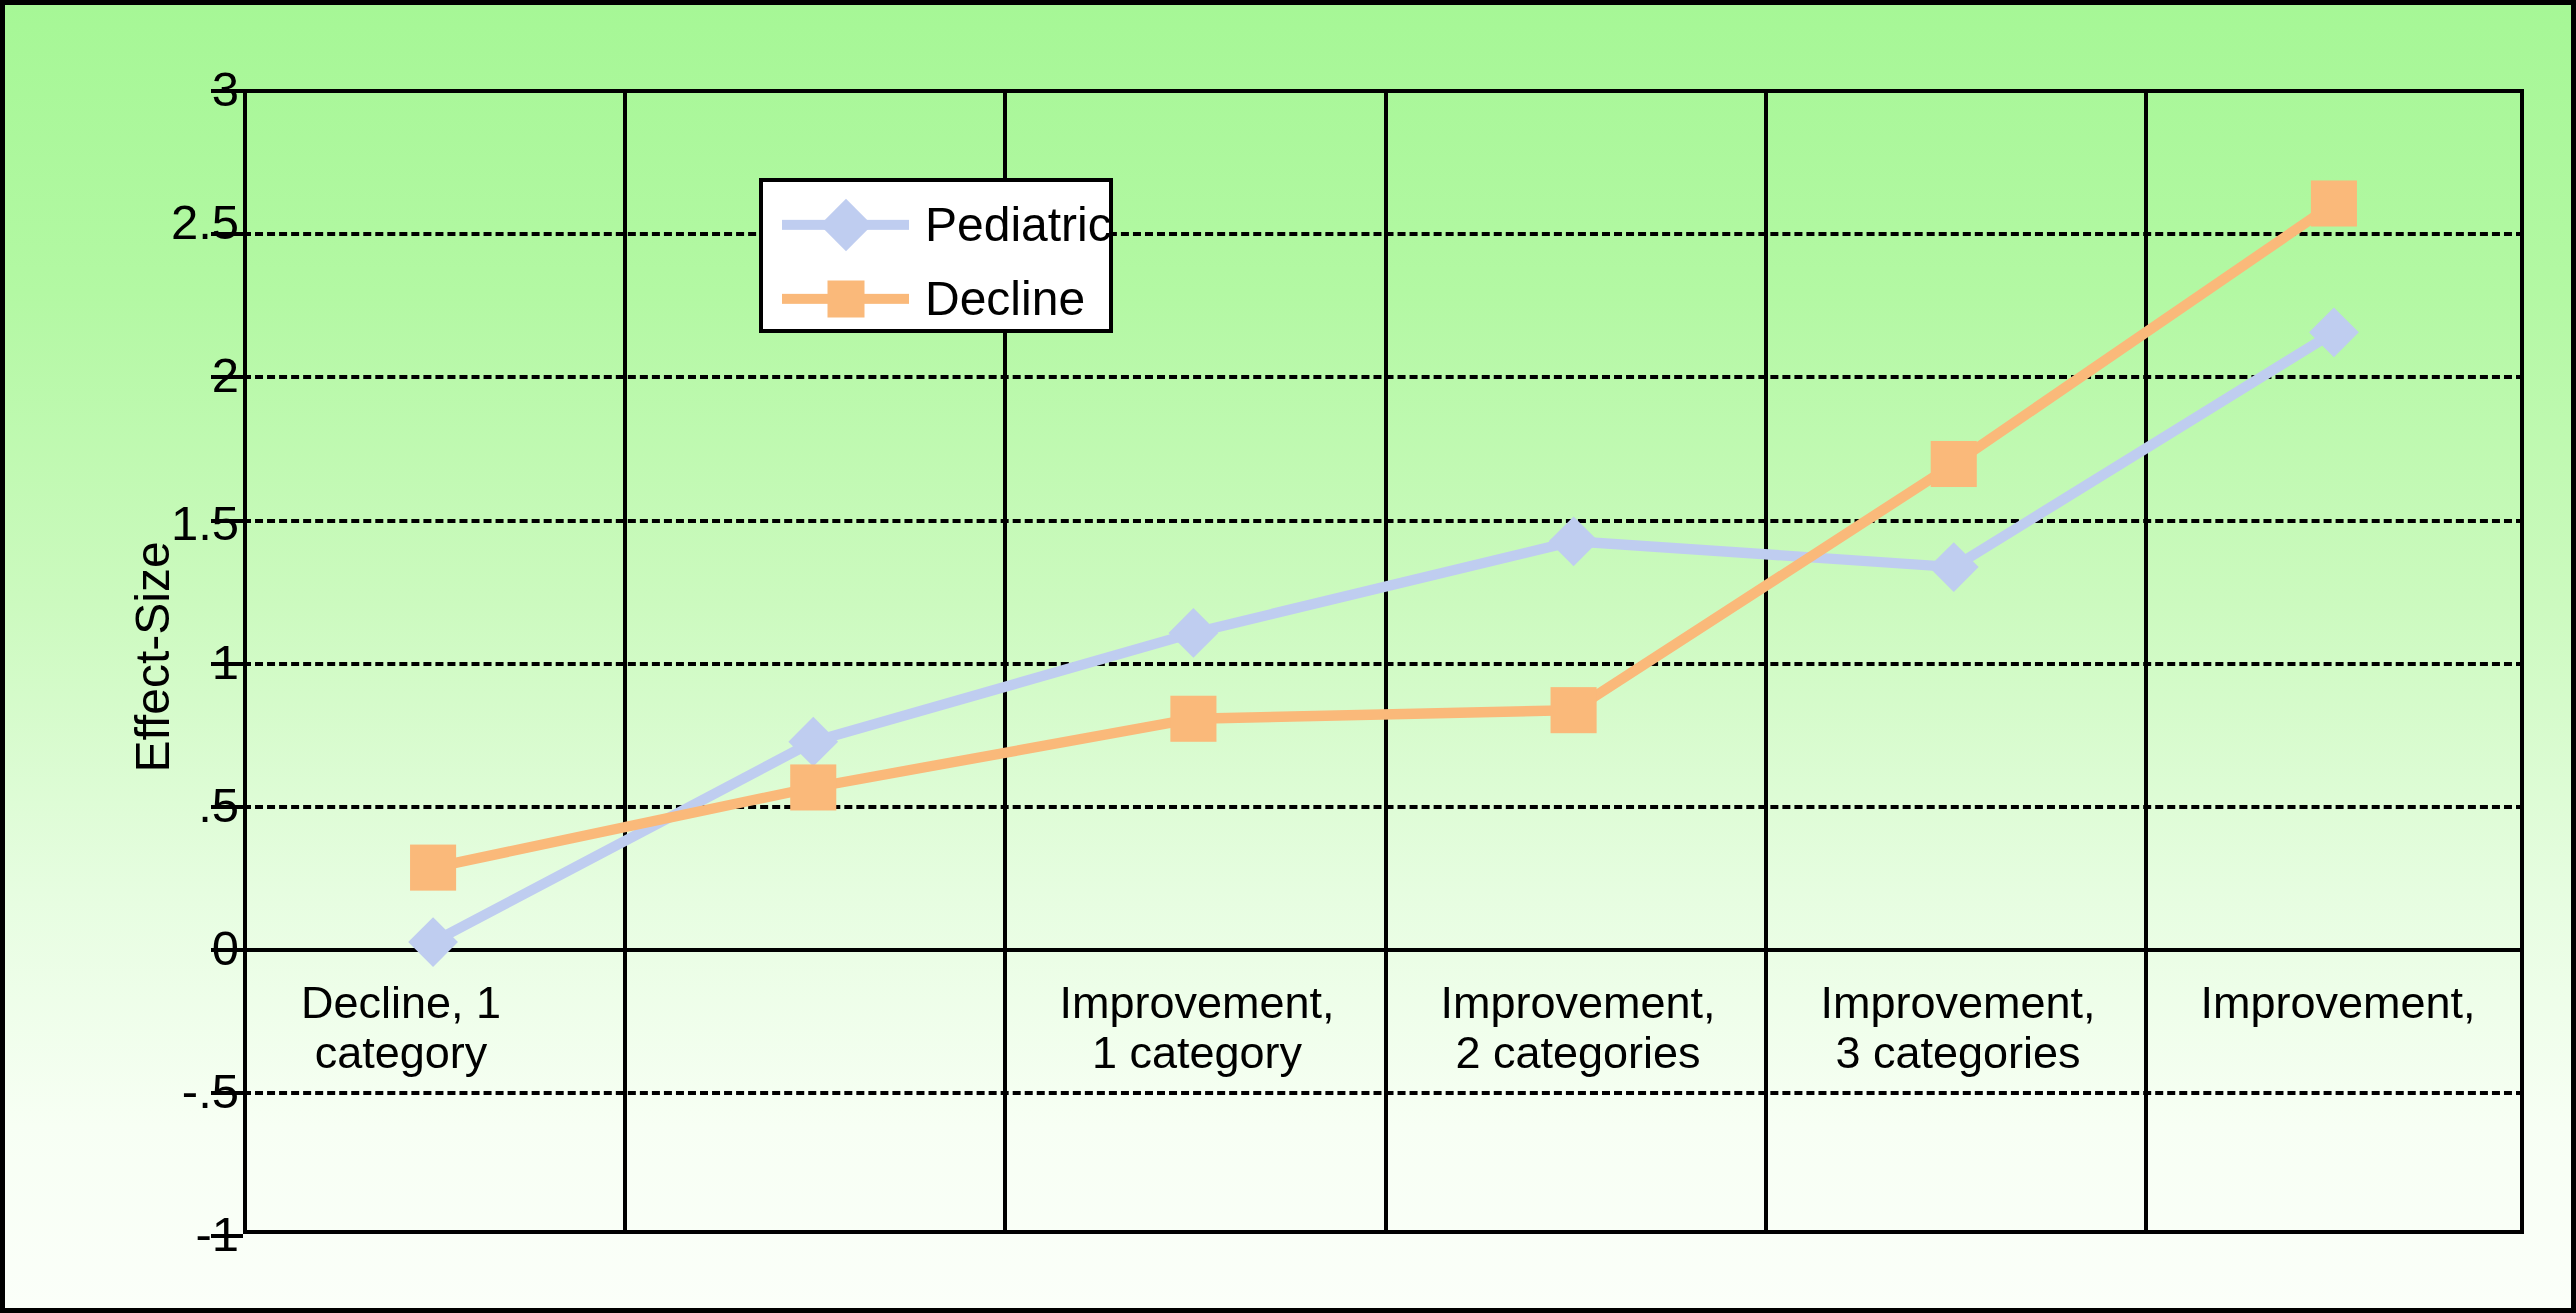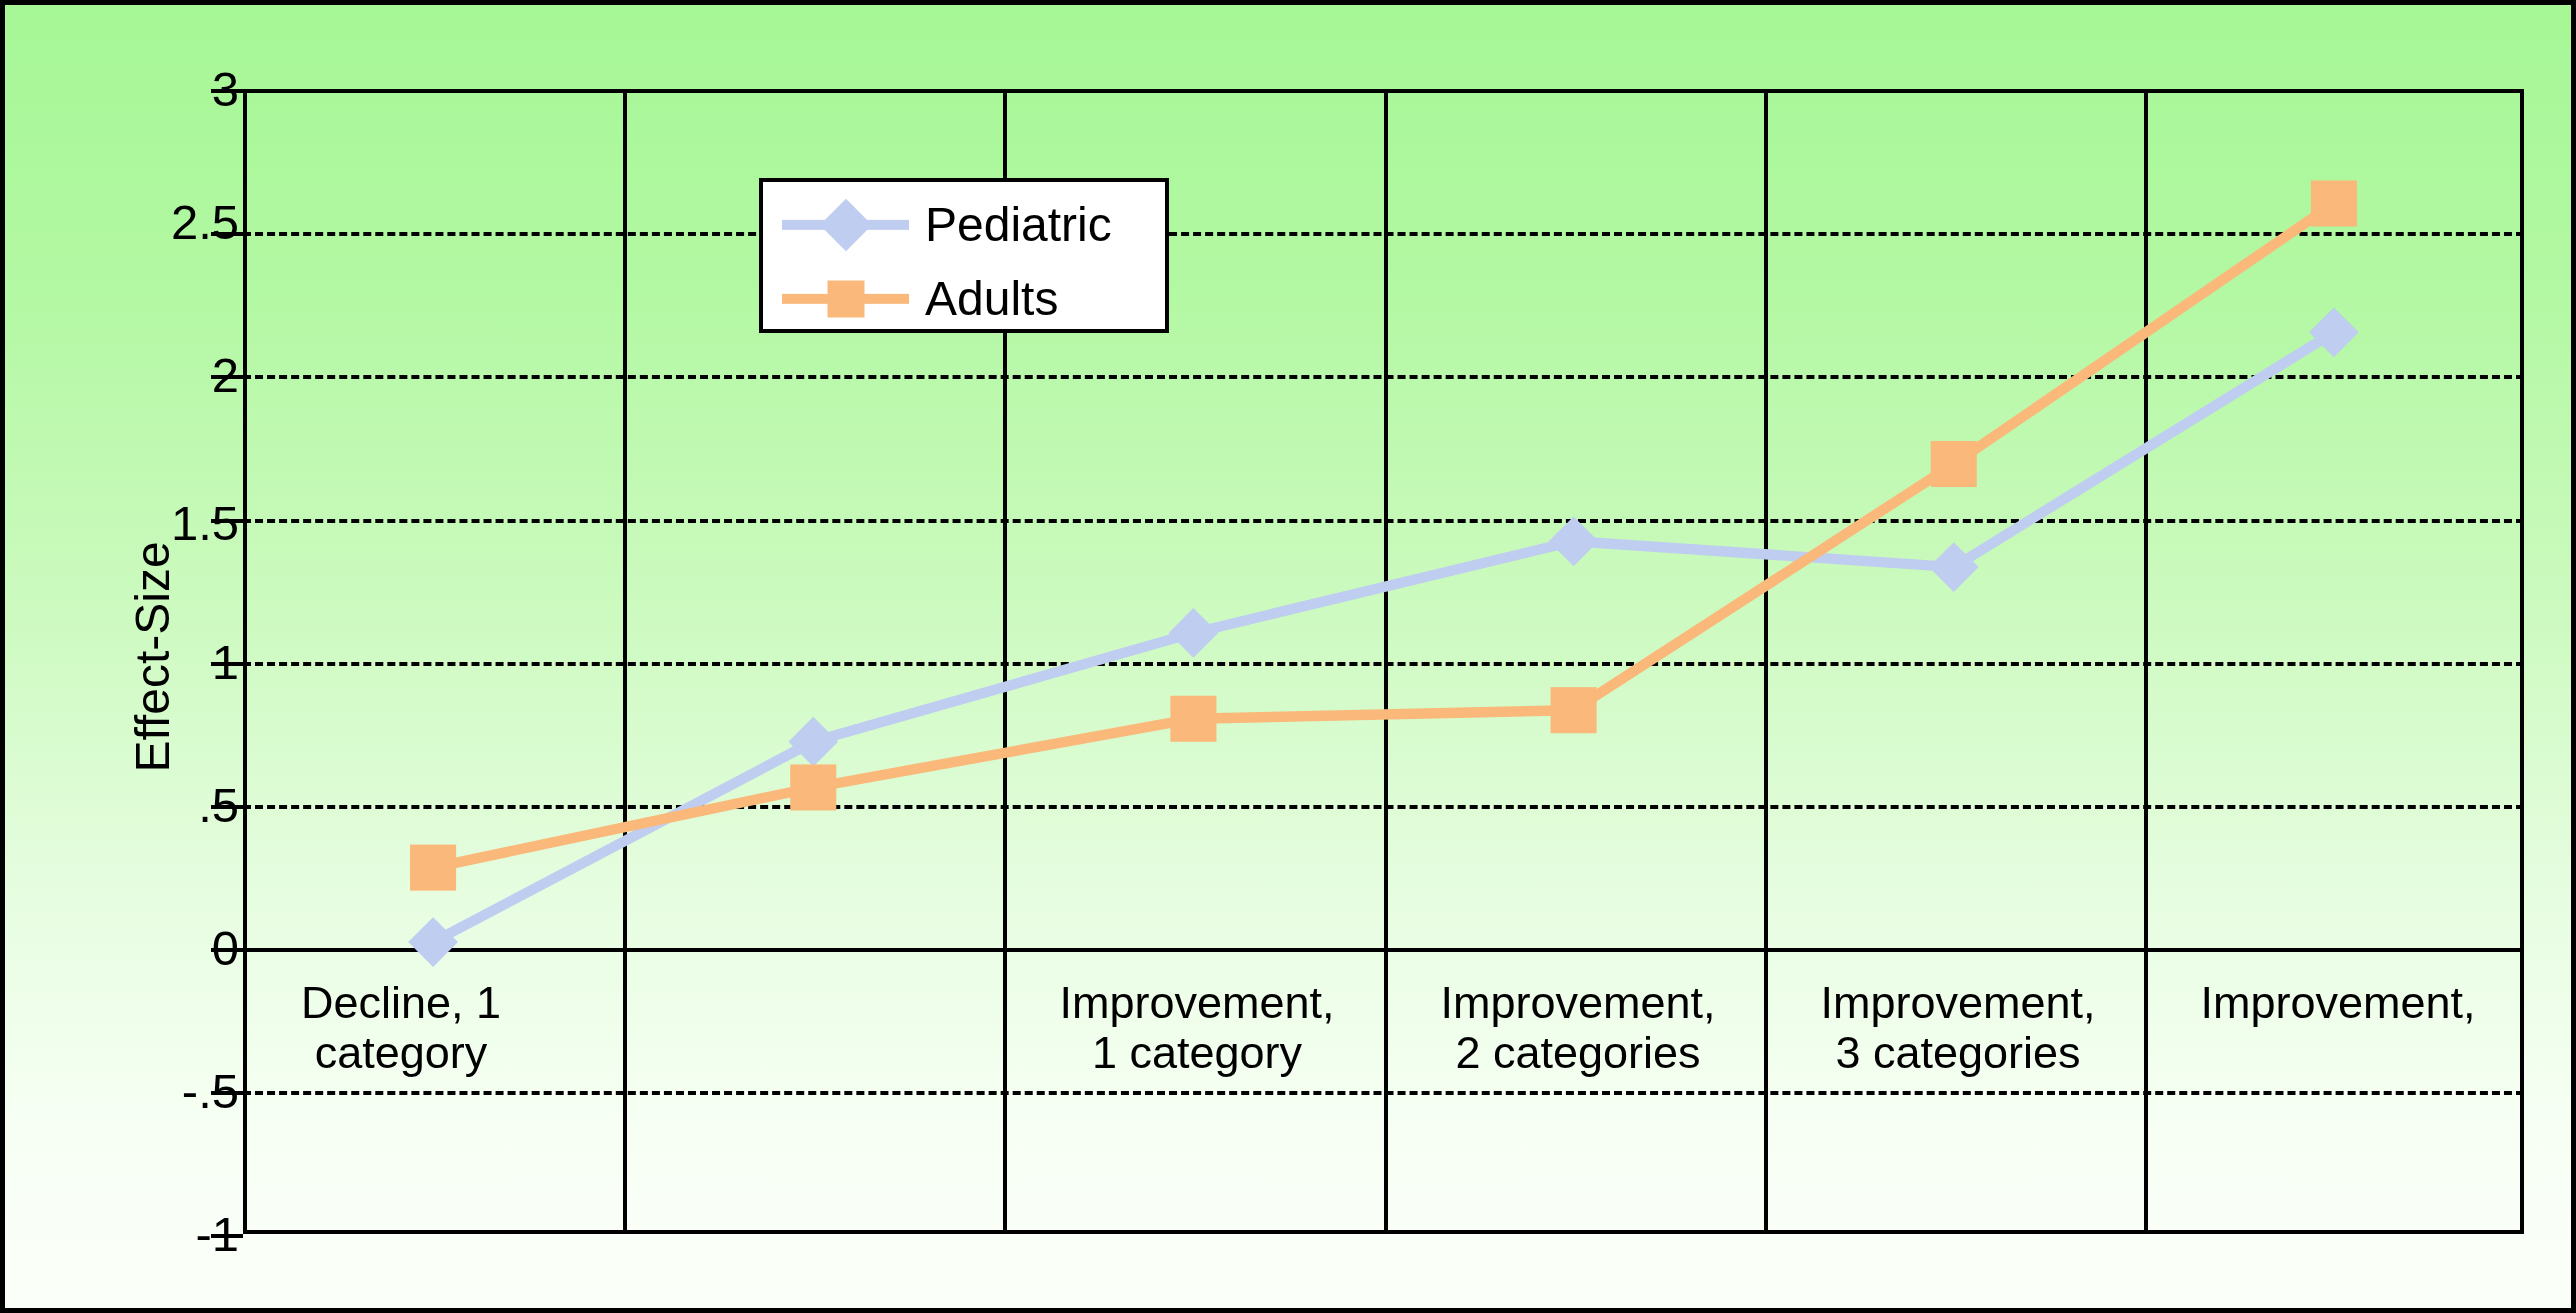--- a/index.html
+++ b/index.html
@@ -91,21 +91,21 @@
     text-align:center;
     font-size:45px;
     line-height:1.12;
     color:#000;
   }
 
   
   #legend {
     position:absolute;
     left:754px; top:173px;
-    width:410px; height:155px;
+    width:354px; height:155px;
     background:#ffffff;
     border:4.8px solid #000;
     padding:0;
   }
   .legend-row {
     position:absolute;
     left:0; width:100%;
     height:37px;
     display:flex; align-items:center;
   }
@@ -234,18 +234,18 @@
         <span class="legend-line" style="background: rgb(191, 205, 240);"></span>
         <span class="legend-mark diamond" style="background: rgb(191, 205, 240);"></span>
       </span>
       <span class="legend-text">Pediatric</span>
     </div>
     <div class="legend-row r1">
       <span class="legend-swatch">
         <span class="legend-line" style="background: rgb(250, 185, 122);"></span>
         <span class="legend-mark square" style="background: rgb(250, 185, 122);"></span>
       </span>
-      <span class="legend-text">Adults</span>
+      <span class="legend-text">Decline</span>
     </div>
   </div>
 
 </div>
 
 
 </body></html>

